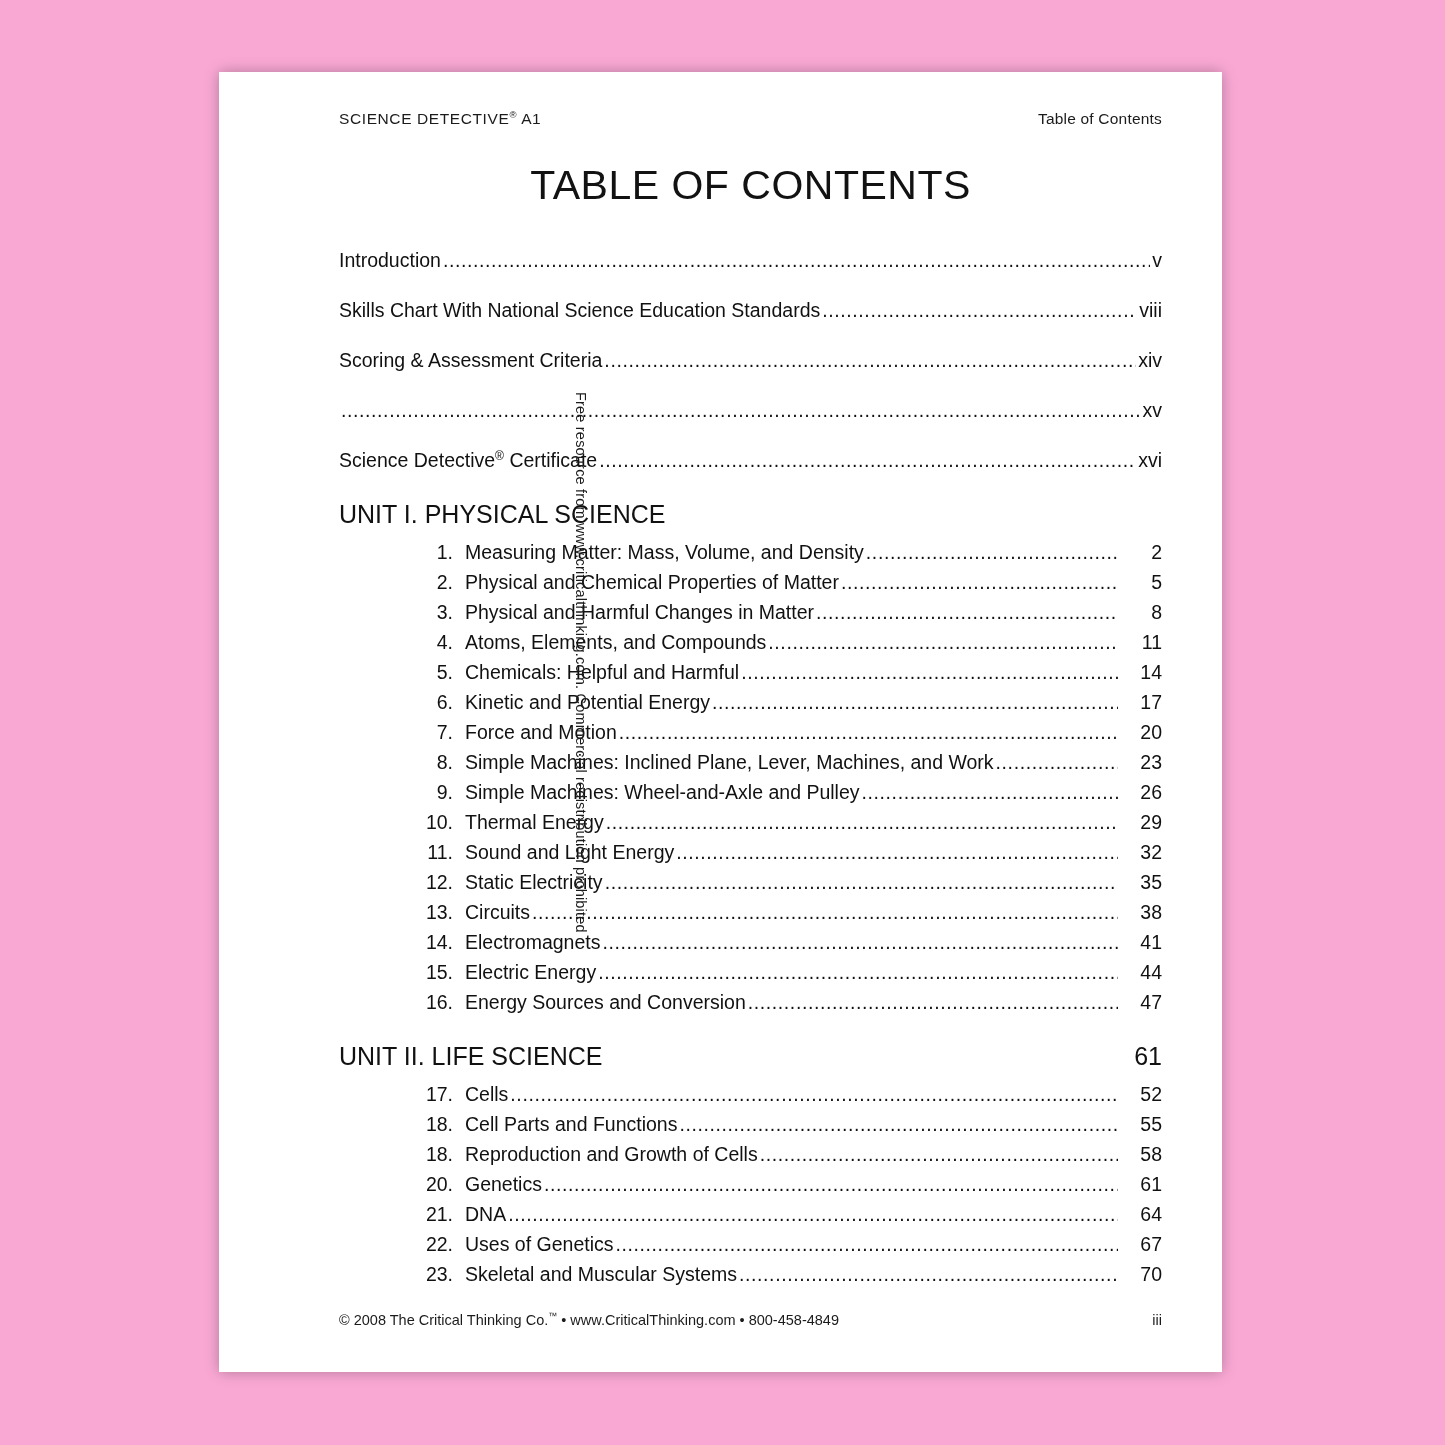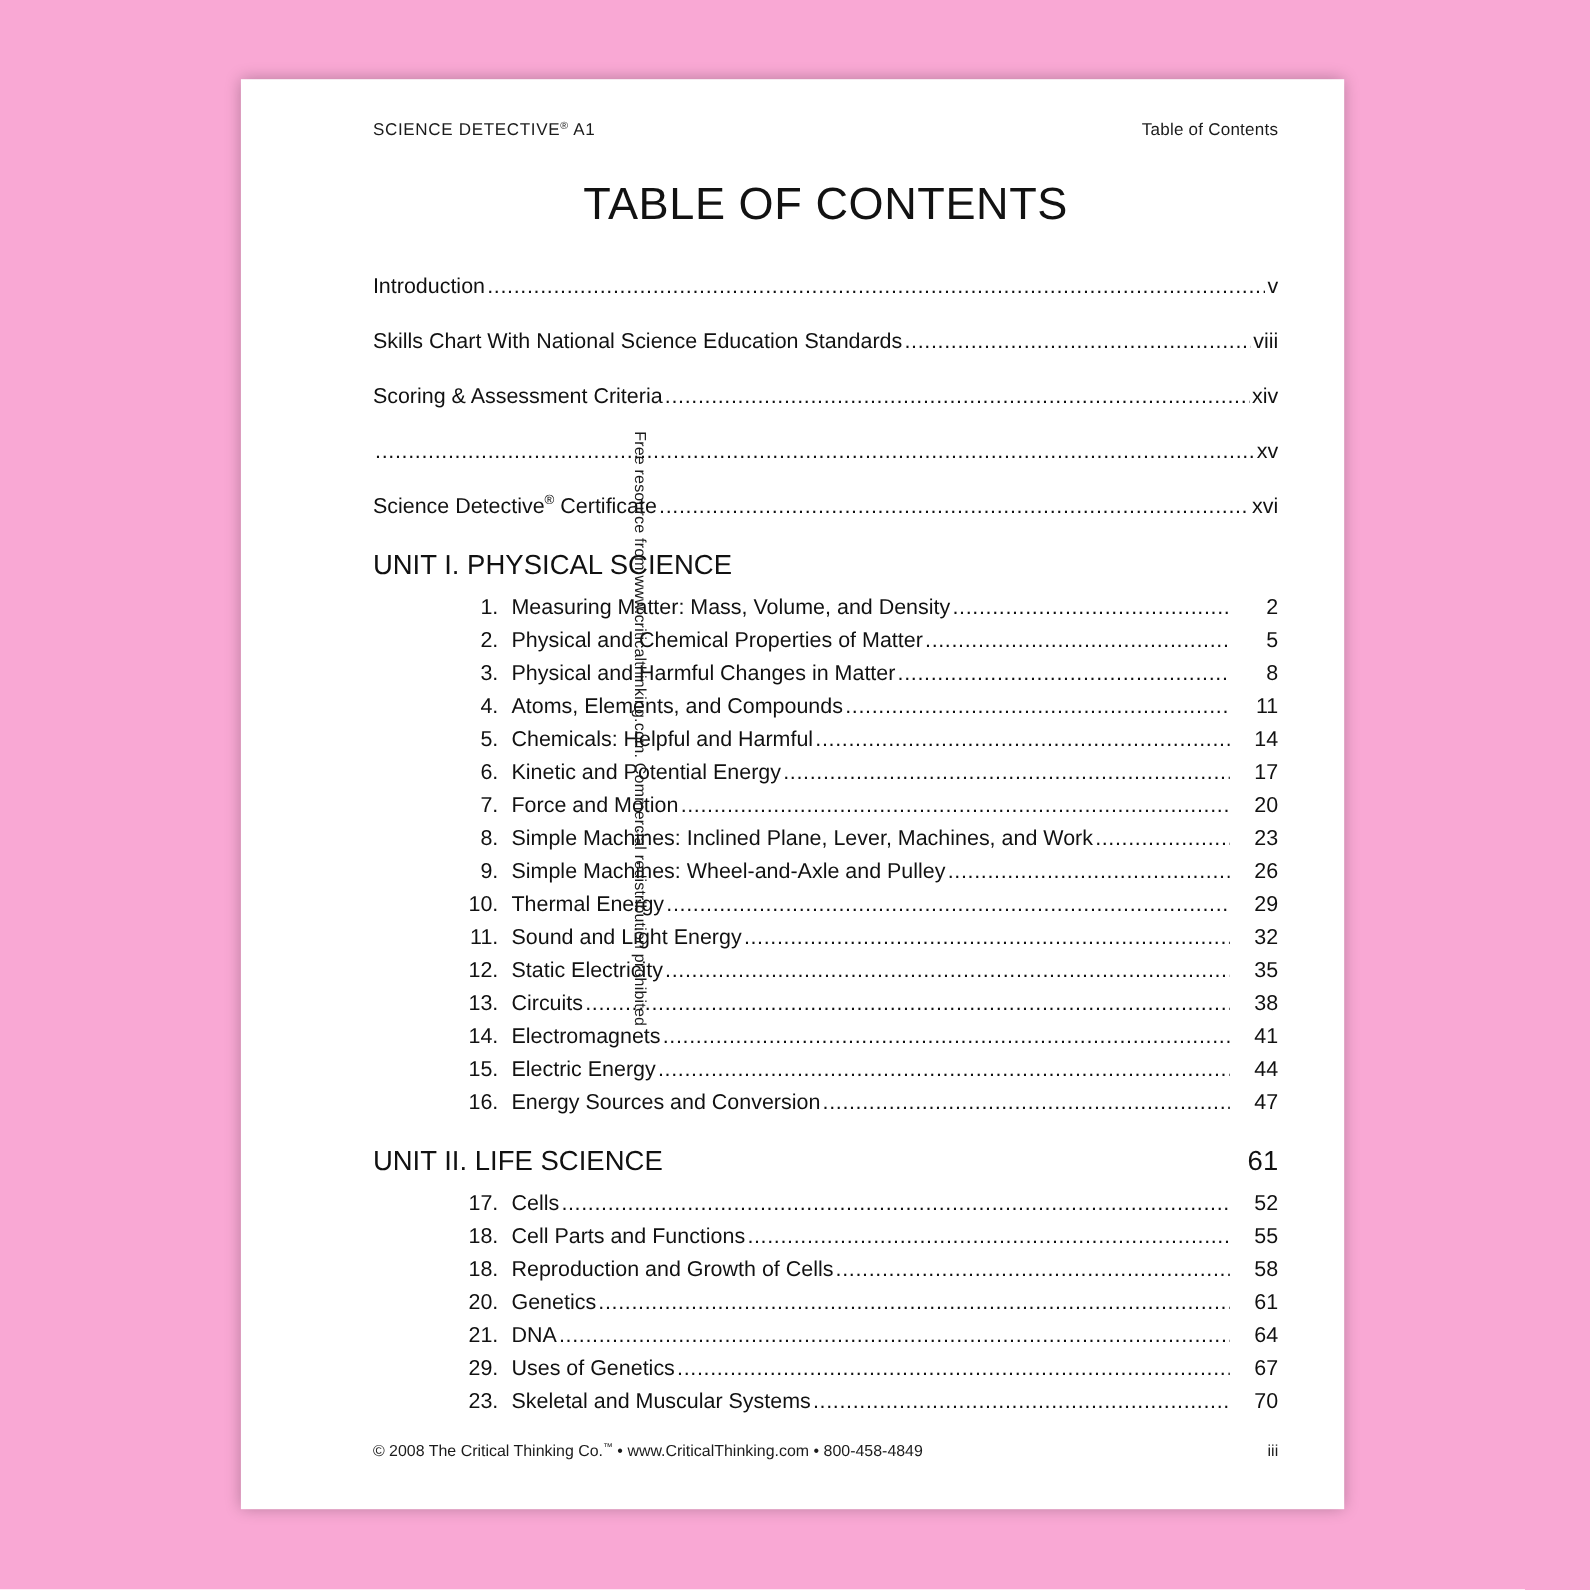--- a/index.html
+++ b/index.html
@@ -315,21 +315,21 @@
             <span class="leader"></span>
             <span class="pg">61</span>
           </div>
         <div class="entry">
             <span class="num">21.</span>
             <span class="title">DNA</span>
             <span class="leader"></span>
             <span class="pg">64</span>
           </div>
         <div class="entry">
-            <span class="num">29.</span>
+            <span class="num">22.</span>
             <span class="title">Uses of Genetics</span>
             <span class="leader"></span>
             <span class="pg">67</span>
           </div>
         <div class="entry">
             <span class="num">23.</span>
             <span class="title">Skeletal and Muscular Systems</span>
             <span class="leader"></span>
             <span class="pg">70</span>
           </div>

